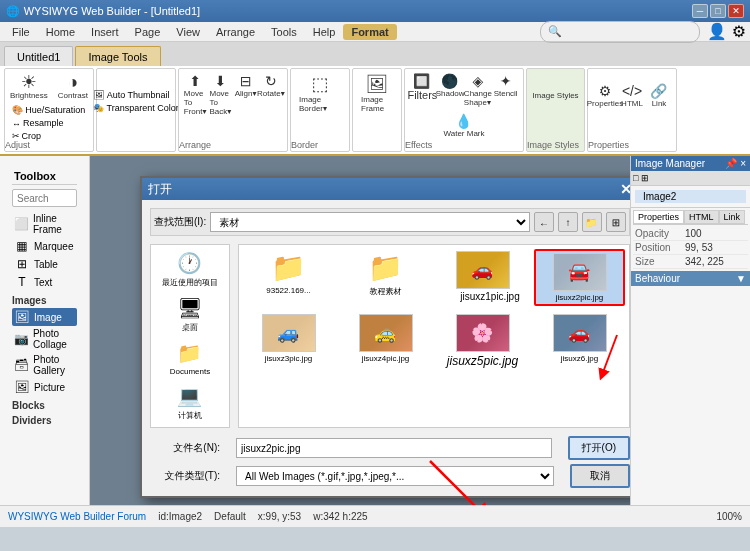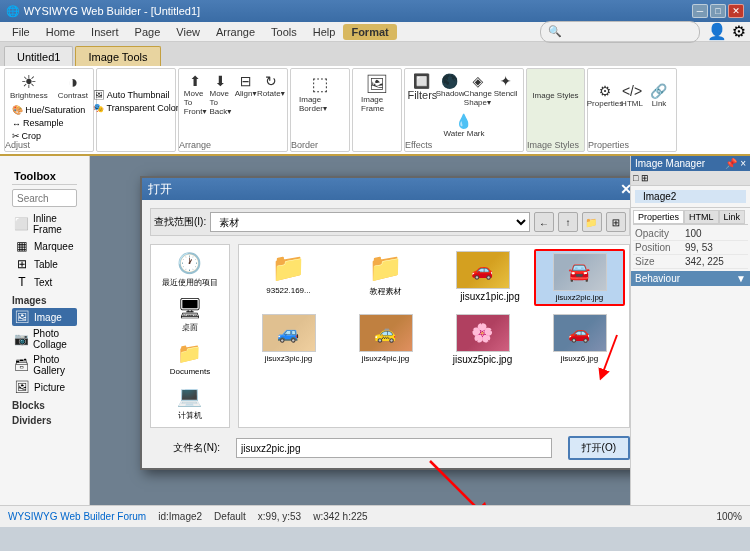--- a/index.html
+++ b/index.html
@@ -385,21 +385,21 @@
               <div class="file-thumb-div" style="background:linear-gradient(135deg, #c08040 50%, #e09060 100%);">
                 <span style="font-size:18px;">🚕</span>
               </div>
               <span style="font-size:8px;">jisuxz4pic.jpg</span>
             </div>
 
             <div class="file-item">
               <div class="file-thumb-div" style="background:linear-gradient(135deg, #b04060 50%, #d06080 100%);">
                 <span style="font-size:18px;">🌸</span>
               </div>
-              <span style="font-size:10px;">jisuxz5pic.jpg</span>
+              <span style="font-size:12px;font-style:italic;">jisuxz5pic.jpg</span>
             </div>
 
             <div class="file-item">
               <div class="file-thumb-div" style="background:linear-gradient(135deg, #6080a0 50%, #8090b0 100%);">
                 <span style="font-size:18px;">🚗</span>
               </div>
               <span style="font-size:8px;">jisuxz6.jpg</span>
             </div>
 
             <svg style="position:absolute; right:2px; top:80px; pointer-events:none;" width="40" height="60">
@@ -412,20 +412,27 @@
             </svg>
           </div>
 
         </div>
 
         <div class="dialog-bottom">
           <div class="dialog-field-row">
             <span class="dialog-field-label">文件名(N):</span>
             <input class="dialog-field-input" type="text" value="jisuxz2pic.jpg" style="">
             <button class="dialog-btn primary" style="border:2px solid #4a7cb5; min-width:60px;">打开(O)</button>
+          </div>
+          <div class="dialog-field-row">
+            <span class="dialog-field-label">文件类型(T):</span>
+            <select class="dialog-field-input">
+              <option>All Web Images (*.gif,*.jpg,*.jpeg,*...</option>
+            </select>
+            <button class="dialog-btn" style="min-width:60px;">取消</button>
           </div>
         </div>
       </div>
     </div>
 
     <svg style="position:absolute; left:330px; top:295px; pointer-events:none; z-index:200;" width="80" height="80">
       <defs>
         <marker id="arrowhead2" markerWidth="8" markerHeight="8" refX="4" refY="4" orient="auto">
           <polygon points="0 0, 8 4, 0 8" fill="red"></polygon>
         </marker>

